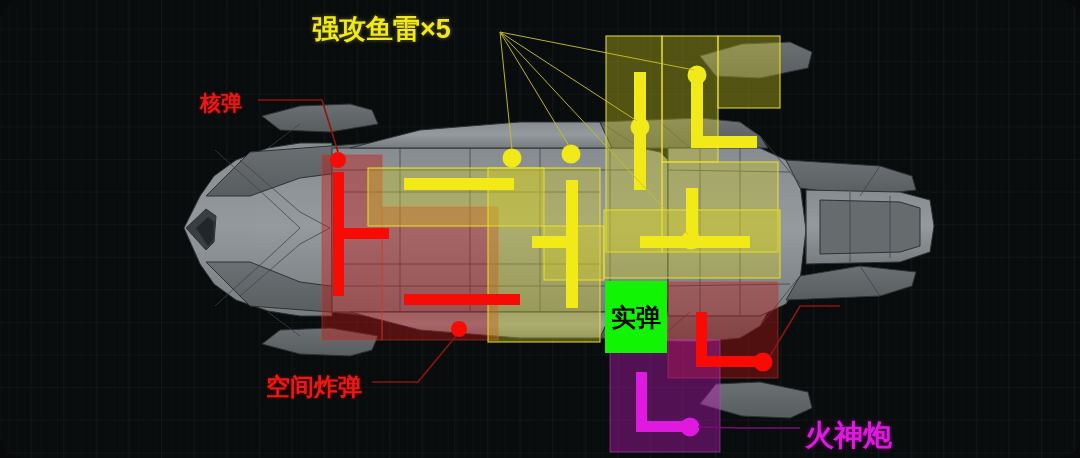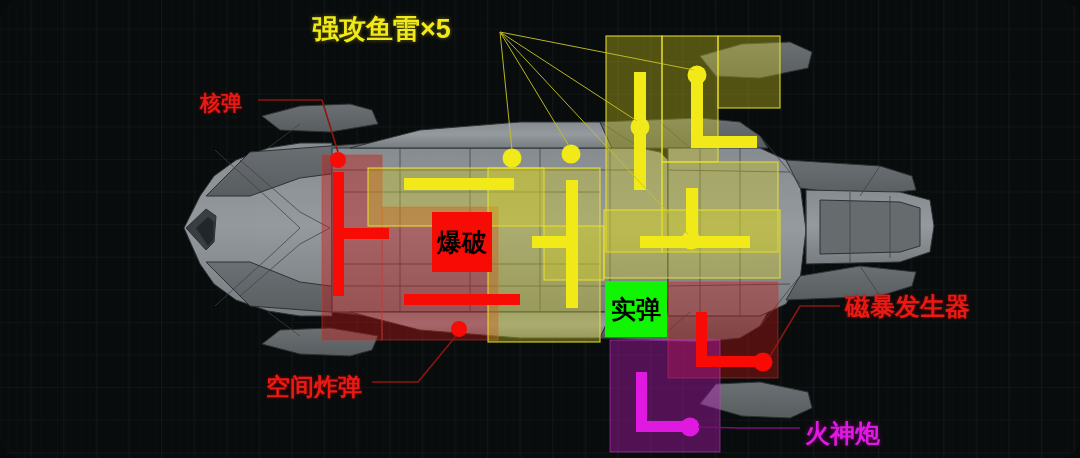--- a/index.html
+++ b/index.html
@@ -204,20 +204,18 @@
       <path d="M800,428 L740,428 L698,427"></path>
     </g>
   </svg>
 
   <div class="lbl lbl-yel" style="left:312px;top:16px;font-size:27px;">强攻鱼雷×5</div>
 
   <div class="lbl lbl-red" style="left:200px;top:92px;font-size:21px;">核弹</div>
 
   <div class="lbl lbl-red" style="left:266px;top:375px;font-size:24px;">空间炸弹</div>
 
-  <div class="lbl lbl-red" style="left:845px;top:294px;font-size:25px;">磁暴发生器</div>
-
-  <div class="lbl lbl-mag" style="left:805px;top:421px;font-size:25px;">火神炮</div>
-
-  <div class="chip chip-red" style="left:432px;top:212px;width:60px;height:60px;font-size:25px;">爆破</div>
-
-  <div class="chip chip-green" style="left:605px;top:281px;width:62px;height:56px;font-size:25px;">实弹</div>
+
+  <div class="lbl lbl-mag" style="left:805px;top:421px;font-size:29px;">火神炮</div>
+
+
+  <div class="chip chip-green" style="left:605px;top:281px;width:62px;height:72px;font-size:25px;">实弹</div>
 </div>
 
 </body></html>

